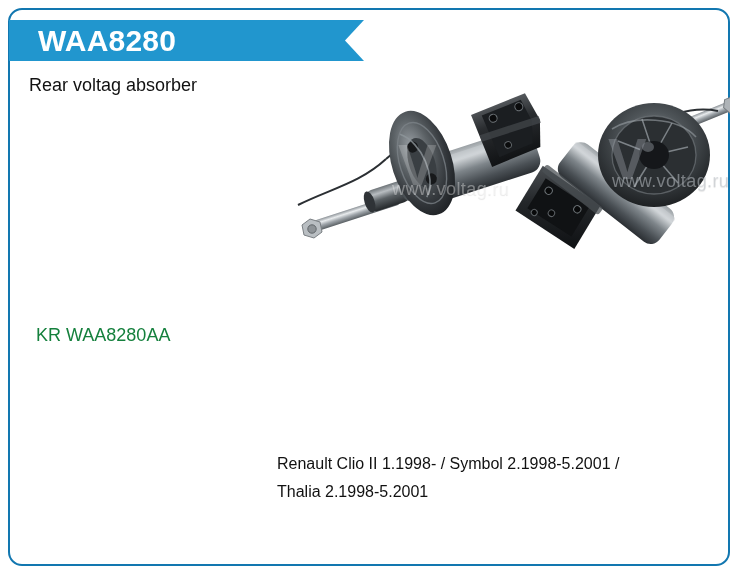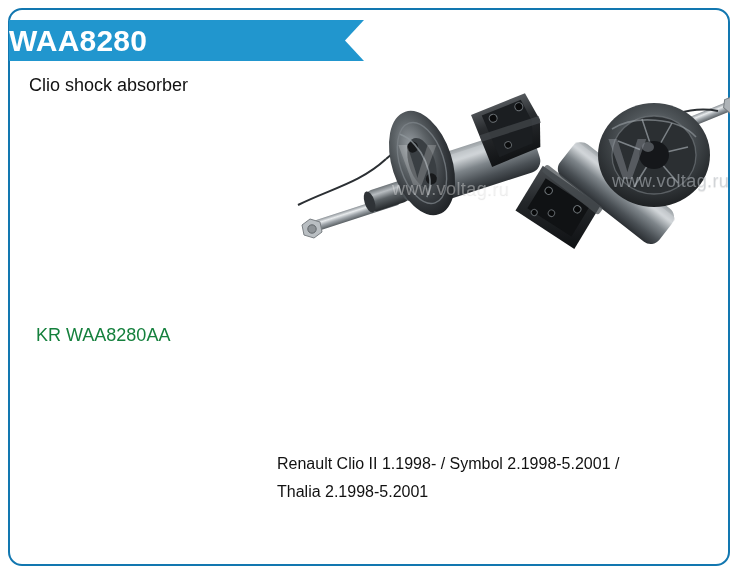--- a/index.html
+++ b/index.html
@@ -50,20 +50,21 @@
     width: 19px;
     height: 41px;
     background: #ffffff;
     clip-path: polygon(100% 0, 100% 100%, 0 50%);
   }
   .ribbon-title {
     color: #ffffff;
     font-size: 30px;
     font-weight: bold;
     letter-spacing: 0.2px;
+    margin-left: 29px;
     line-height: 1;
     white-space: nowrap;
   }
   
   .subtitle {
     position: absolute;
     left: 29px;
     top: 75px;
     font-size: 18px;
     color: #111111;
@@ -137,21 +138,21 @@
 
 <div id="page">
 
   <div class="page-border"></div>
 
   <div class="ribbon">
     <span class="ribbon-title">WAA8280</span>
     <span class="ribbon-notch"></span>
   </div>
 
-  <div class="subtitle">Clio shock absorber</div>
+  <div class="subtitle">Rear voltag absorber</div>
 
   <div class="photo-stage">
     <svg width="440" height="185" viewBox="0 0 440 185" xmlns="http://www.w3.org/2000/svg">
       <defs>
         <linearGradient id="tube" x1="0" y1="0" x2="0" y2="1">
           <stop offset="0%" stop-color="#9aa0a4"></stop>
           <stop offset="22%" stop-color="#d7dbde"></stop>
           <stop offset="50%" stop-color="#7e858a"></stop>
           <stop offset="78%" stop-color="#4a5055"></stop>
           <stop offset="100%" stop-color="#2b2f33"></stop>

